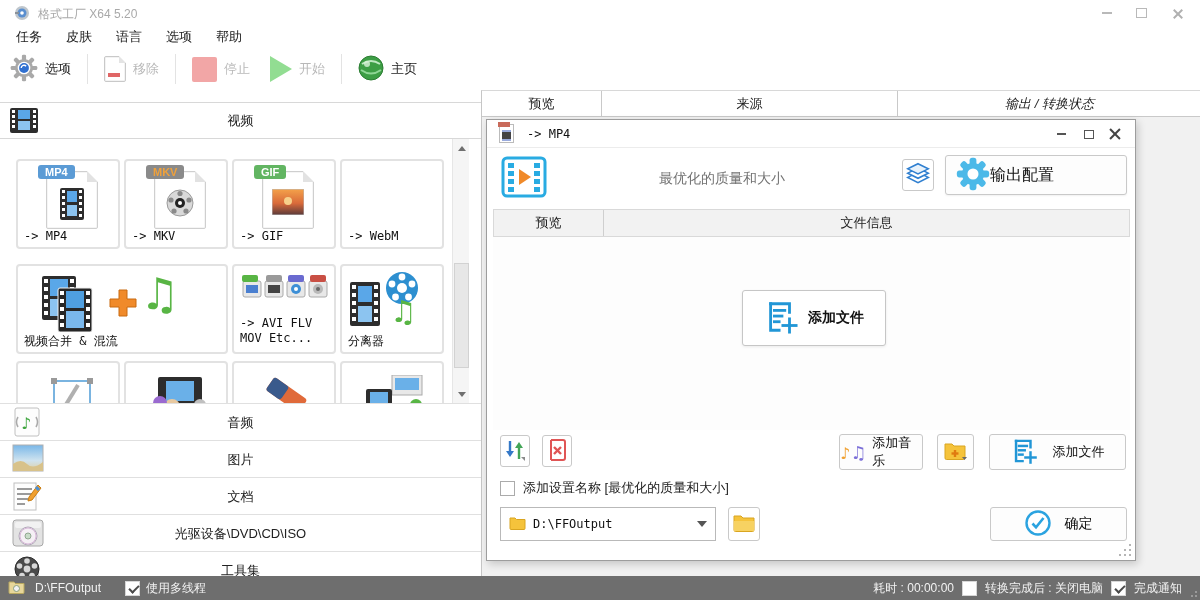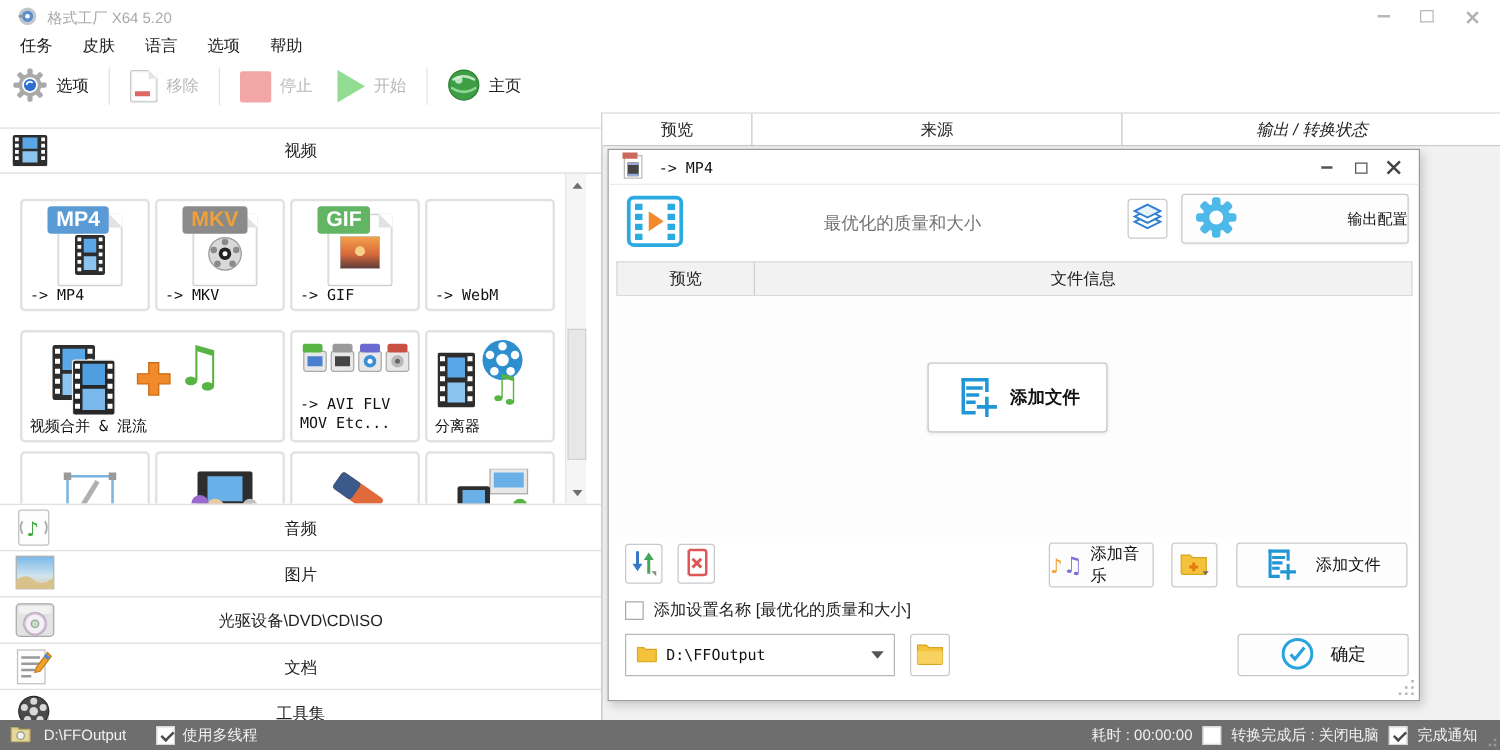--- a/index.html
+++ b/index.html
@@ -45,21 +45,21 @@
   .video-header{position:relative;height:36px;border-bottom:1px solid #d8d8d8;background:#fff;}
   .video-header .hdr-icon{position:absolute;left:10px;top:5px;}
   .video-header .hdr-label{position:absolute;left:0;right:0;top:9px;text-align:center;font-size:13px;}
 
   
   .tiles{position:absolute;left:0;top:36px;width:450px;height:264px;overflow:hidden;background:#fff;}
   .tile{position:absolute;background:#fff;border:2px solid #e2e2e2;border-radius:4px;}
   .tile-label{position:absolute;left:6px;bottom:3px;font-family:"DejaVu Sans Mono",monospace;font-size:12px;color:#111;white-space:pre-line;line-height:1.25;}
   .file-shape{position:absolute;background:#fff;border:1px solid #cfcfcf;width:52px;height:58px;border-radius:2px;box-shadow:inset 0 0 0 1px #f5f5f5;}
   .file-shape .fold{position:absolute;right:-1px;top:-1px;width:0;height:0;border-left:11px solid #e2e2e2;border-top:11px solid #fff;}
-  .badge{position:absolute;top:-7px;left:-9px;padding:1px 7px;border-radius:3px;font-size:17px;font-weight:bold;color:#fff;}
+  .badge{position:absolute;top:-7px;left:-9px;padding:1px 7px;border-radius:3px;font-size:11px;font-weight:bold;color:#fff;}
   .b-mp4{background:#5b9bd5;} .b-mkv{background:#8a8a8a;color:#f0a13a;} .b-gif{background:#62b562;} .b-webm{background:#8a8a8a;color:#f0a13a;font-size:10px;}
   .note{font-family:"DejaVu Sans","Liberation Sans",sans-serif;}
 
   
   .scrollbar{position:absolute;left:452px;top:36px;width:17px;height:264px;background:#f5f5f5;border-left:1px solid #e6e6e6;}
   .sb-arrow{position:absolute;left:0;width:17px;height:18px;display:flex;align-items:center;justify-content:center;}
   .tri-up{width:0;height:0;border-left:4px solid transparent;border-right:4px solid transparent;border-bottom:5px solid #6f6f6f;}
   .tri-down{width:0;height:0;border-left:4px solid transparent;border-right:4px solid transparent;border-top:5px solid #6f6f6f;}
   .sb-thumb{position:absolute;left:1px;top:124px;width:15px;height:105px;background:#e7e7e7;border:1px solid #d2d2d2;}
 
@@ -85,21 +85,21 @@
   .dc-min{width:9px;height:2px;background:#555;}
   .dc-max{width:10px;height:9px;border:1px solid #555;}
   .dc-x{position:relative;width:12px;height:12px;}
   .dc-x::before,.dc-x::after{content:"";position:absolute;left:5px;top:-1px;width:2px;height:14px;background:#444;}
   .dc-x::before{transform:rotate(45deg);} .dc-x::after{transform:rotate(-45deg);}
 
   .dlg-header{position:relative;height:61px;}
   .preset-text{position:absolute;left:90px;width:290px;top:22px;text-align:center;font-size:14px;color:#737373;}
   .layers-btn{position:absolute;left:415px;top:11px;width:32px;height:32px;background:#fff;border:1px solid #c9c9c9;border-radius:3px;display:flex;align-items:center;justify-content:center;}
   .outcfg-btn{position:absolute;left:458px;top:7px;width:182px;height:40px;background:#fdfdfd;border:1px solid #c9c9c9;border-radius:3px;display:flex;align-items:center;box-shadow:0 1px 2px rgba(0,0,0,.06);}
-  .outcfg-btn .lbl{flex:1;text-align:right;font-size:12px;color:#111;}
+  .outcfg-btn .lbl{flex:1;text-align:left;font-size:16px;color:#111;}
 
   .dlg-tabbar{position:absolute;left:6px;top:89px;width:637px;height:28px;background:#f2f2f2;border:1px solid #d9d9d9;display:flex;}
   .dtab{display:flex;align-items:center;justify-content:center;font-size:13px;color:#222;}
   .dtab:nth-child(1){width:110px;border-right:1px solid #cfcfcf;}
   .dtab:nth-child(2){flex:1;}
   .dlg-content{position:absolute;left:6px;top:117px;width:637px;height:193px;background:#fdfdfd;}
   .addfile-main{position:absolute;left:249px;top:53px;width:144px;height:56px;background:#fff;border:1px solid #c6c6c6;border-radius:3px;display:flex;align-items:center;justify-content:center;gap:10px;box-shadow:0 1px 3px rgba(0,0,0,.08);}
   .addfile-main .lbl{font-size:14px;font-weight:bold;color:#111;}
 
   .sq-btn{position:absolute;width:30px;height:32px;background:#fff;border:1px solid #c9c9c9;border-radius:3px;display:flex;align-items:center;justify-content:center;}
@@ -492,45 +492,45 @@
                 </linearGradient>
               </defs>
               <rect x="1" y="1" width="30" height="26" fill="url(#pic)" stroke="#b0b0b0"></rect>
               <path d="M1 20 q8 -6 14 0 t16 -2 v9 h-30 z" fill="#d8c28a"></path>
             </svg>
         </span>
         <span class="cat-label">图片</span>
       </div>
       <div class="cat-row">
         <span class="cat-icon">
-          <svg width="32" height="30" viewBox="0 0 32 30">
-              <rect x="1" y="2" width="30" height="26" rx="3" fill="#e3e3e3" stroke="#a8a8a8"></rect>
-              <rect x="3" y="4" width="26" height="6" rx="2" fill="#f2f2f2"></rect>
-              <circle cx="16" cy="18" r="9" fill="#f5f0f5" stroke="#b0a8b8"></circle>
-              <circle cx="16" cy="18" r="8" fill="none" stroke="#d8b8d8"></circle>
-              <circle cx="16" cy="18" r="3" fill="#c8dcc8" stroke="#90a890"></circle>
-            </svg>
-        </span>
-        <span class="cat-label">光驱设备\DVD\CD\ISO</span>
-      </div>
-      <div class="cat-row">
-        <span class="cat-icon">
           <svg width="30" height="30" viewBox="0 0 30 30">
               <rect x="2" y="2" width="22" height="27" fill="#fdfdfd" stroke="#c0c0c0"></rect>
               <g stroke="#9a9a9a" stroke-width="2">
                 <line x1="5" y1="8" x2="20" y2="8"></line>
                 <line x1="5" y1="13" x2="20" y2="13"></line>
                 <line x1="5" y1="18" x2="16" y2="18"></line>
                 <line x1="5" y1="23" x2="13" y2="23"></line>
               </g>
               <path d="M26 4 l3 3 -9 12 -4 1 1 -4 z" fill="#f0a030" stroke="#c97d10"></path>
               <path d="M24 6 l3 3" stroke="#4a90d9" stroke-width="3"></path>
             </svg>
         </span>
         <span class="cat-label">文档</span>
+      </div>
+      <div class="cat-row">
+        <span class="cat-icon">
+          <svg width="32" height="30" viewBox="0 0 32 30">
+              <rect x="1" y="2" width="30" height="26" rx="3" fill="#e3e3e3" stroke="#a8a8a8"></rect>
+              <rect x="3" y="4" width="26" height="6" rx="2" fill="#f2f2f2"></rect>
+              <circle cx="16" cy="18" r="9" fill="#f5f0f5" stroke="#b0a8b8"></circle>
+              <circle cx="16" cy="18" r="8" fill="none" stroke="#d8b8d8"></circle>
+              <circle cx="16" cy="18" r="3" fill="#c8dcc8" stroke="#90a890"></circle>
+            </svg>
+        </span>
+        <span class="cat-label">光驱设备\DVD\CD\ISO</span>
       </div>
       <div class="cat-row">
         <span class="cat-icon">
           <svg width="30" height="30" viewBox="0 0 30 30">
               <circle cx="15" cy="14" r="12" fill="#4a4a4a" stroke="#2d2d2d"></circle>
               <circle cx="15" cy="14" r="3.4" fill="#d8d8d8"></circle>
               <g fill="#d8d8d8">
                 <circle cx="15" cy="6" r="2.8"></circle>
                 <circle cx="22.5" cy="11" r="2.8"></circle>
                 <circle cx="20" cy="20.5" r="2.8"></circle>

